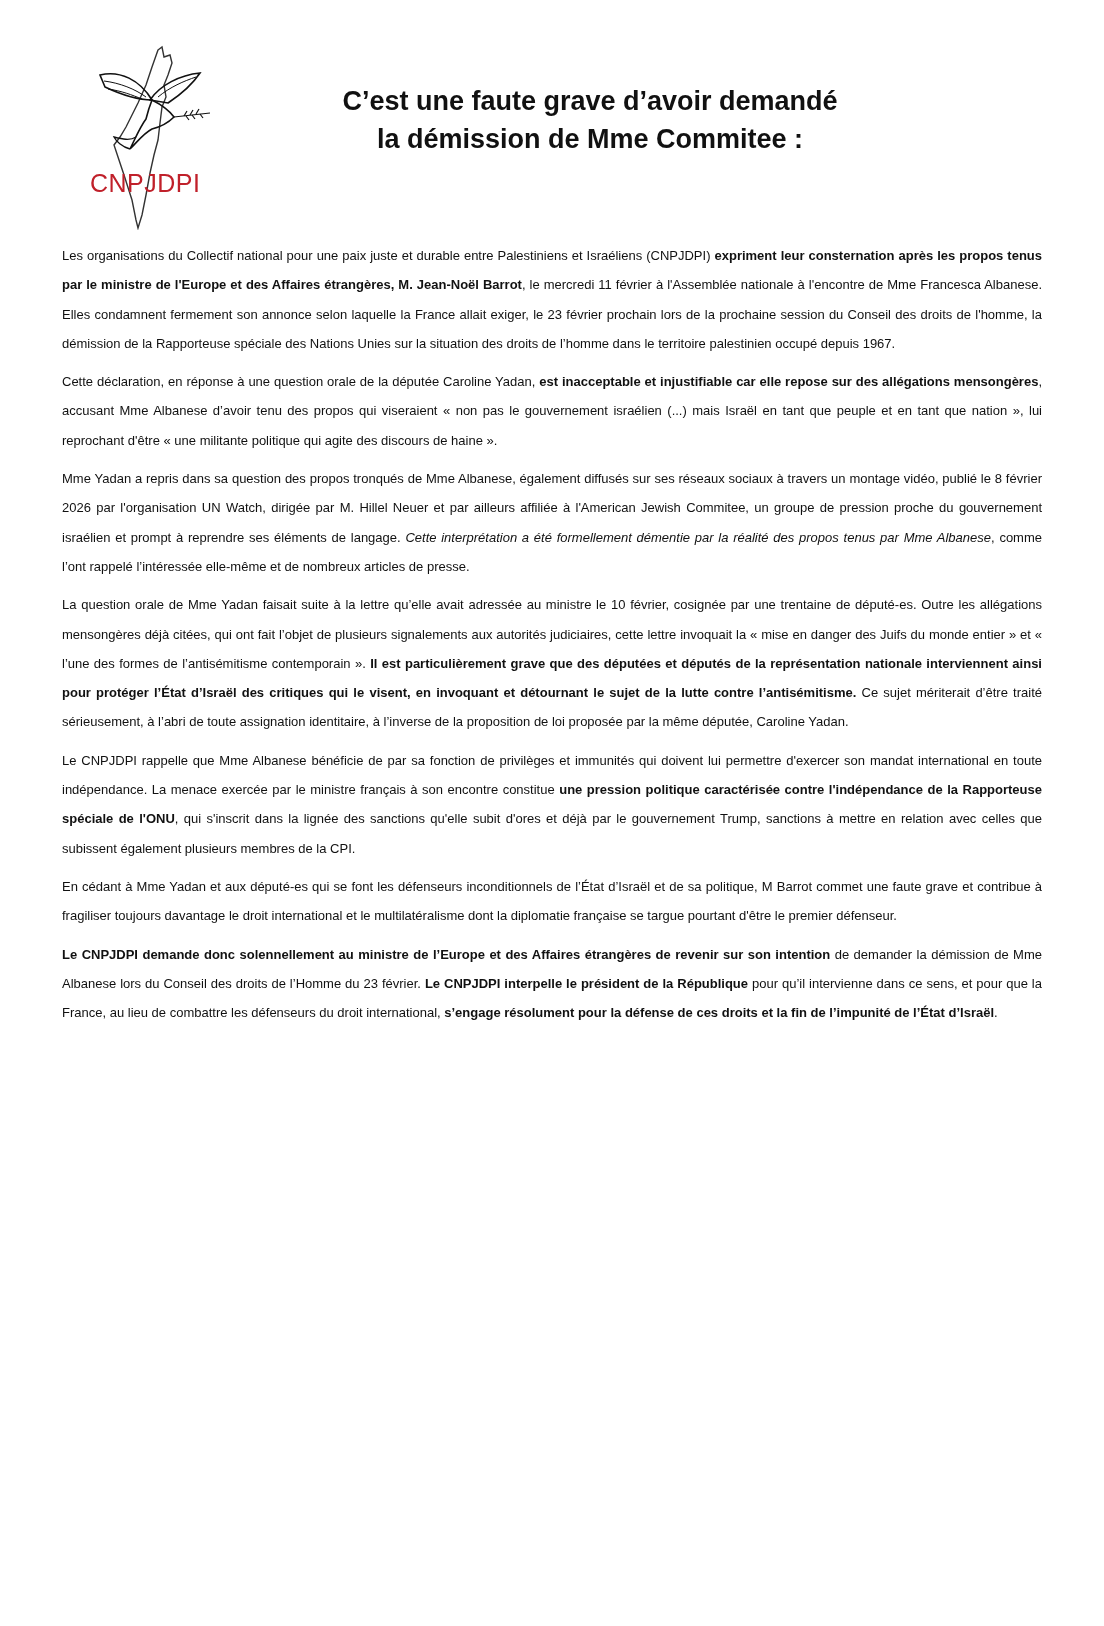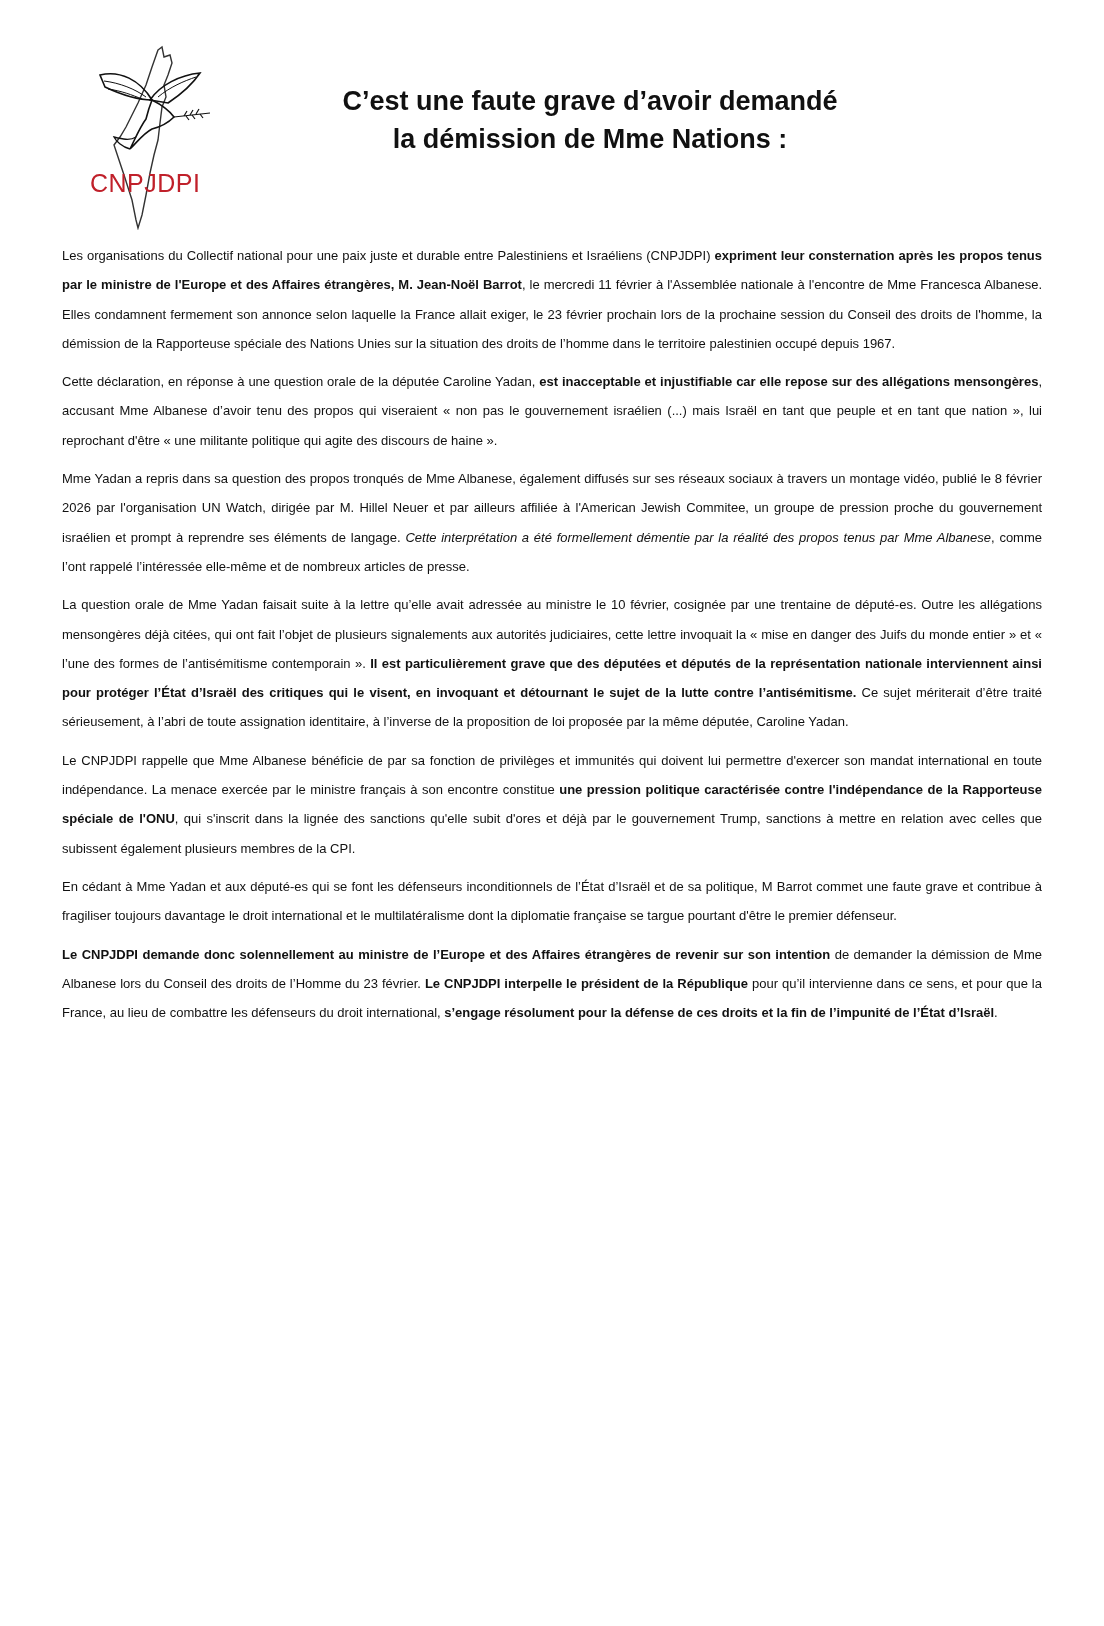--- a/index.html
+++ b/index.html
@@ -61,21 +61,21 @@
         <path d="M72 55 C78 58 88 64 94 72 C88 78 80 82 72 84 C64 88 58 96 50 104 C56 92 60 82 66 74 C68 66 70 60 72 55 Z" fill="none" stroke="#111" stroke-width="1.6"></path>
         <path d="M50 104 C42 102 36 96 34 92 C42 94 50 96 56 92" fill="none" stroke="#111" stroke-width="1.3"></path>
 
         <path d="M94 72 L130 68" fill="none" stroke="#111" stroke-width="1.2"></path>
         <path d="M104 71 l3 -5 M110 70 l3 -5 M116 69 l3 -5 M106 71 l3 4 M112 70 l3 4 M120 69 l3 4" stroke="#111" stroke-width="1.2"></path>
       </svg>
       <span class="logo-text">CNPJDPI</span>
     </div>
     <div class="title">
       <div>C’est une faute grave d’avoir demandé</div>
-      <div>la démission de Mme Nations :</div>
+      <div>la démission de Mme Commitee :</div>
     </div>
   </div>
 
   <div class="body" id="body-container">
       <p><span>Les organisations du Collectif national pour une paix juste et durable entre Palestiniens et Israéliens (CNPJDPI) </span><b>expriment leur consternation après les propos tenus par le ministre de l'Europe et des Affaires étrangères, M. Jean-Noël Barrot</b><span>, le mercredi 11 février à l'Assemblée nationale à l'encontre de Mme Francesca Albanese. Elles condamnent fermement son annonce selon laquelle la France allait exiger, le 23 février prochain lors de la prochaine session du Conseil des droits de l'homme, la démission de la Rapporteuse spéciale des Nations Unies sur la situation des droits de l’homme dans le territoire palestinien occupé depuis 1967.</span></p>
       <p><span>Cette déclaration, en réponse à une question orale de la députée Caroline Yadan, </span><b>est inacceptable et injustifiable car elle repose sur des allégations mensongères</b><span>, accusant Mme Albanese d’avoir tenu des propos qui viseraient « non pas le gouvernement israélien (...) mais Israël en tant que peuple et en tant que nation », lui reprochant d'être « une militante politique qui agite des discours de haine ».</span></p>
       <p><span>Mme Yadan a repris dans sa question des propos tronqués de Mme Albanese, également diffusés sur ses réseaux sociaux à travers un montage vidéo, publié le 8 février 2026 par l'organisation UN Watch, dirigée par M. Hillel Neuer et par ailleurs affiliée à l'American Jewish Commitee, un groupe de pression proche du gouvernement israélien et prompt à reprendre ses éléments de langage. </span><i>Cette interprétation a été formellement démentie par la réalité des propos tenus par Mme Albanese</i><span>, comme l’ont rappelé l’intéressée elle-même et de nombreux articles de presse.</span></p>
       <p><span>La question orale de Mme Yadan faisait suite à la lettre qu’elle avait adressée au ministre le 10 février, cosignée par une trentaine de député-es. Outre les allégations mensongères déjà citées, qui ont fait l’objet de plusieurs signalements aux autorités judiciaires, cette lettre invoquait la « mise en danger des Juifs du monde entier » et « l’une des formes de l’antisémitisme contemporain ». </span><b>Il est particulièrement grave que des députées et députés de la représentation nationale interviennent ainsi pour protéger l’État d’Israël des critiques qui le visent, en invoquant et détournant le sujet de la lutte contre l’antisémitisme.</b><span> Ce sujet mériterait d’être traité sérieusement, à l’abri de toute assignation identitaire, à l’inverse de la proposition de loi proposée par la même députée, Caroline Yadan.</span></p>
       <p><span>Le CNPJDPI rappelle que Mme Albanese bénéficie de par sa fonction de privilèges et immunités qui doivent lui permettre d'exercer son mandat international en toute indépendance. La menace exercée par le ministre français à son encontre constitue </span><b>une pression politique caractérisée contre l'indépendance de la Rapporteuse spéciale de l'ONU</b><span>, qui s'inscrit dans la lignée des sanctions qu'elle subit d'ores et déjà par le gouvernement Trump, sanctions à mettre en relation avec celles que subissent également plusieurs membres de la CPI.</span></p>
       <p><span>En cédant à Mme Yadan et aux député-es qui se font les défenseurs inconditionnels de l’État d’Israël et de sa politique, M Barrot commet une faute grave et contribue à fragiliser toujours davantage le droit international et le multilatéralisme dont la diplomatie française se targue pourtant d'être le premier défenseur.</span></p>

